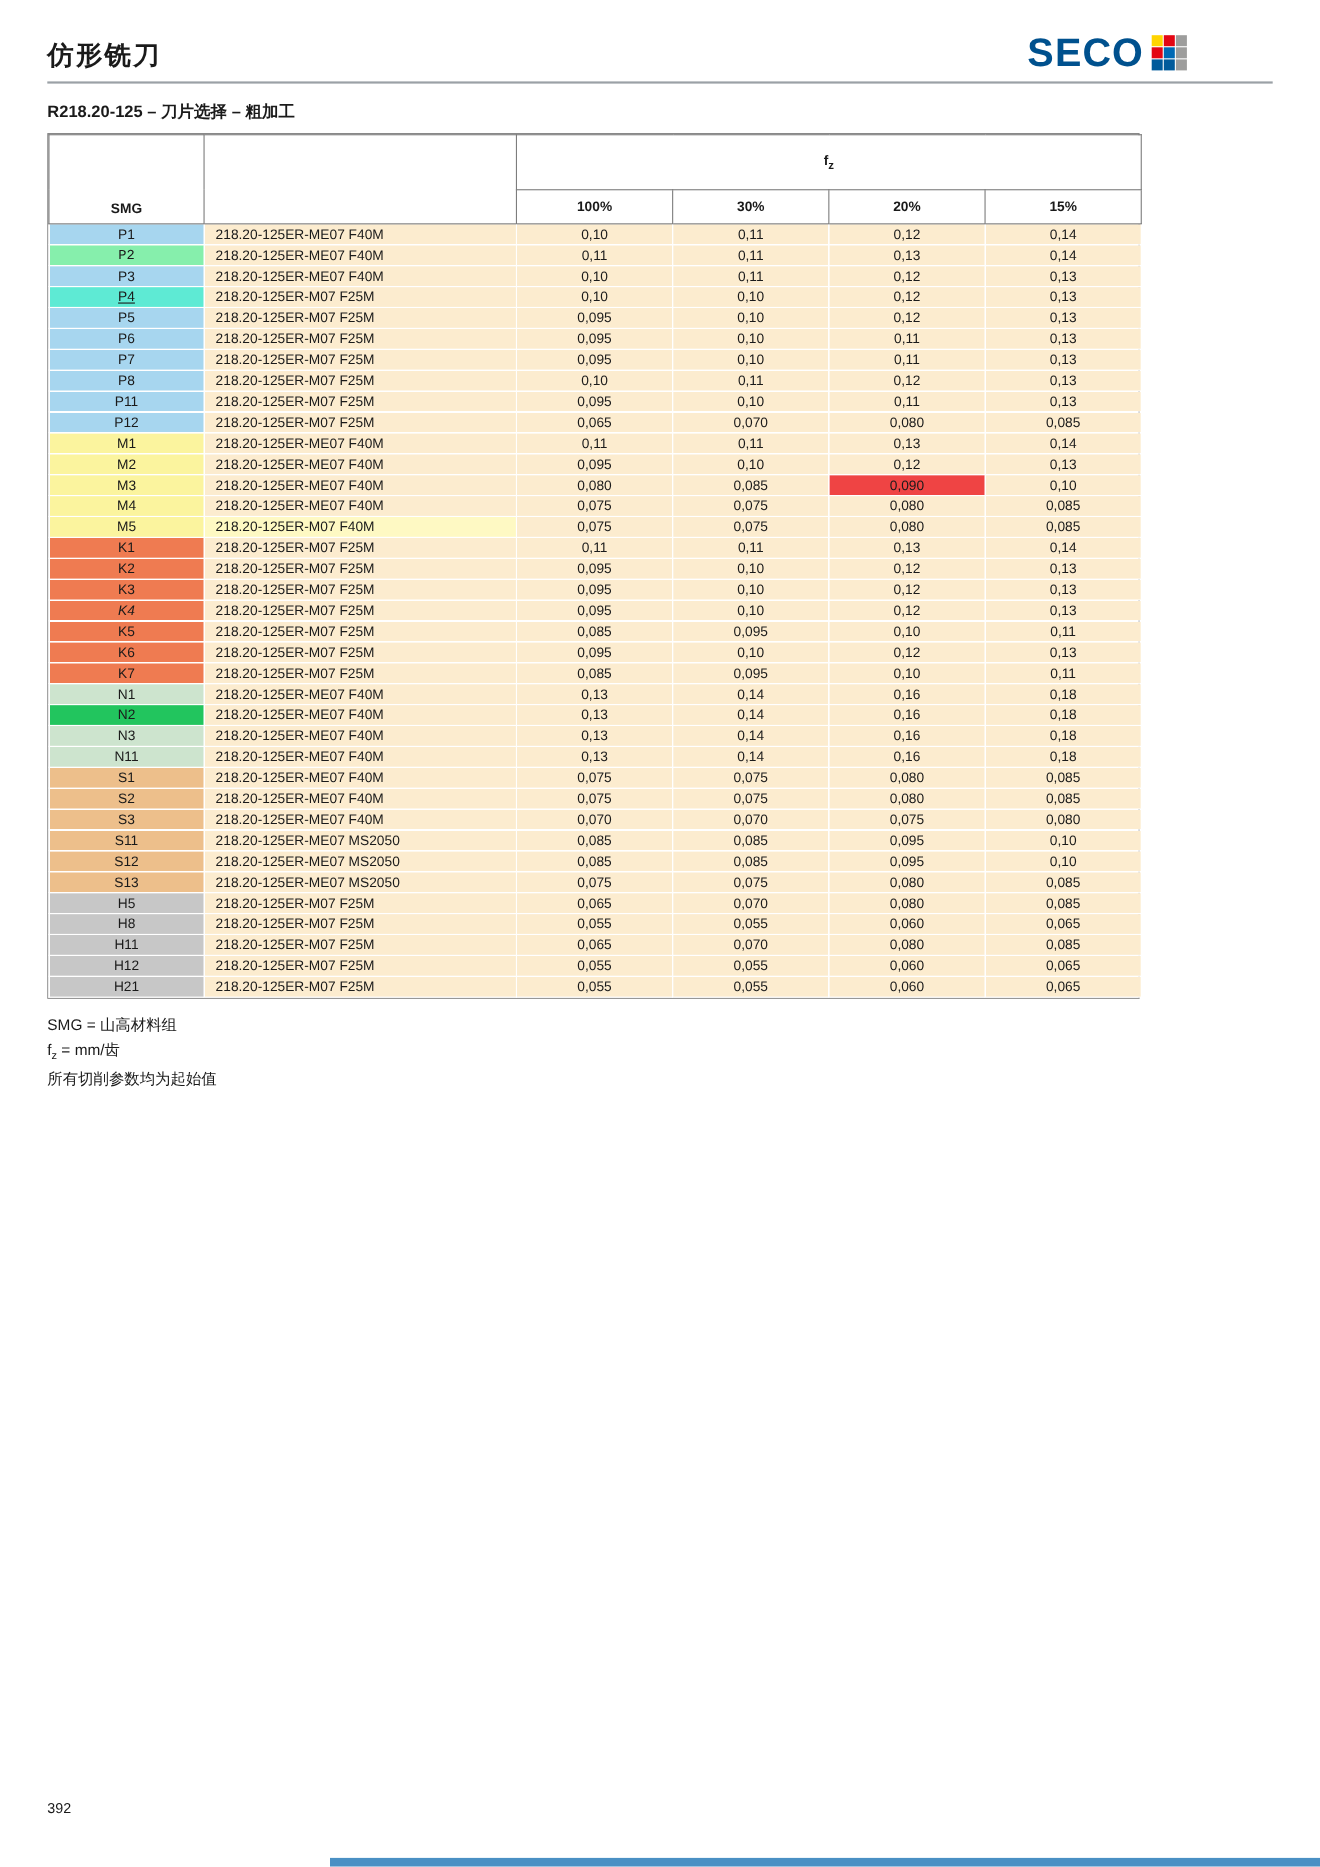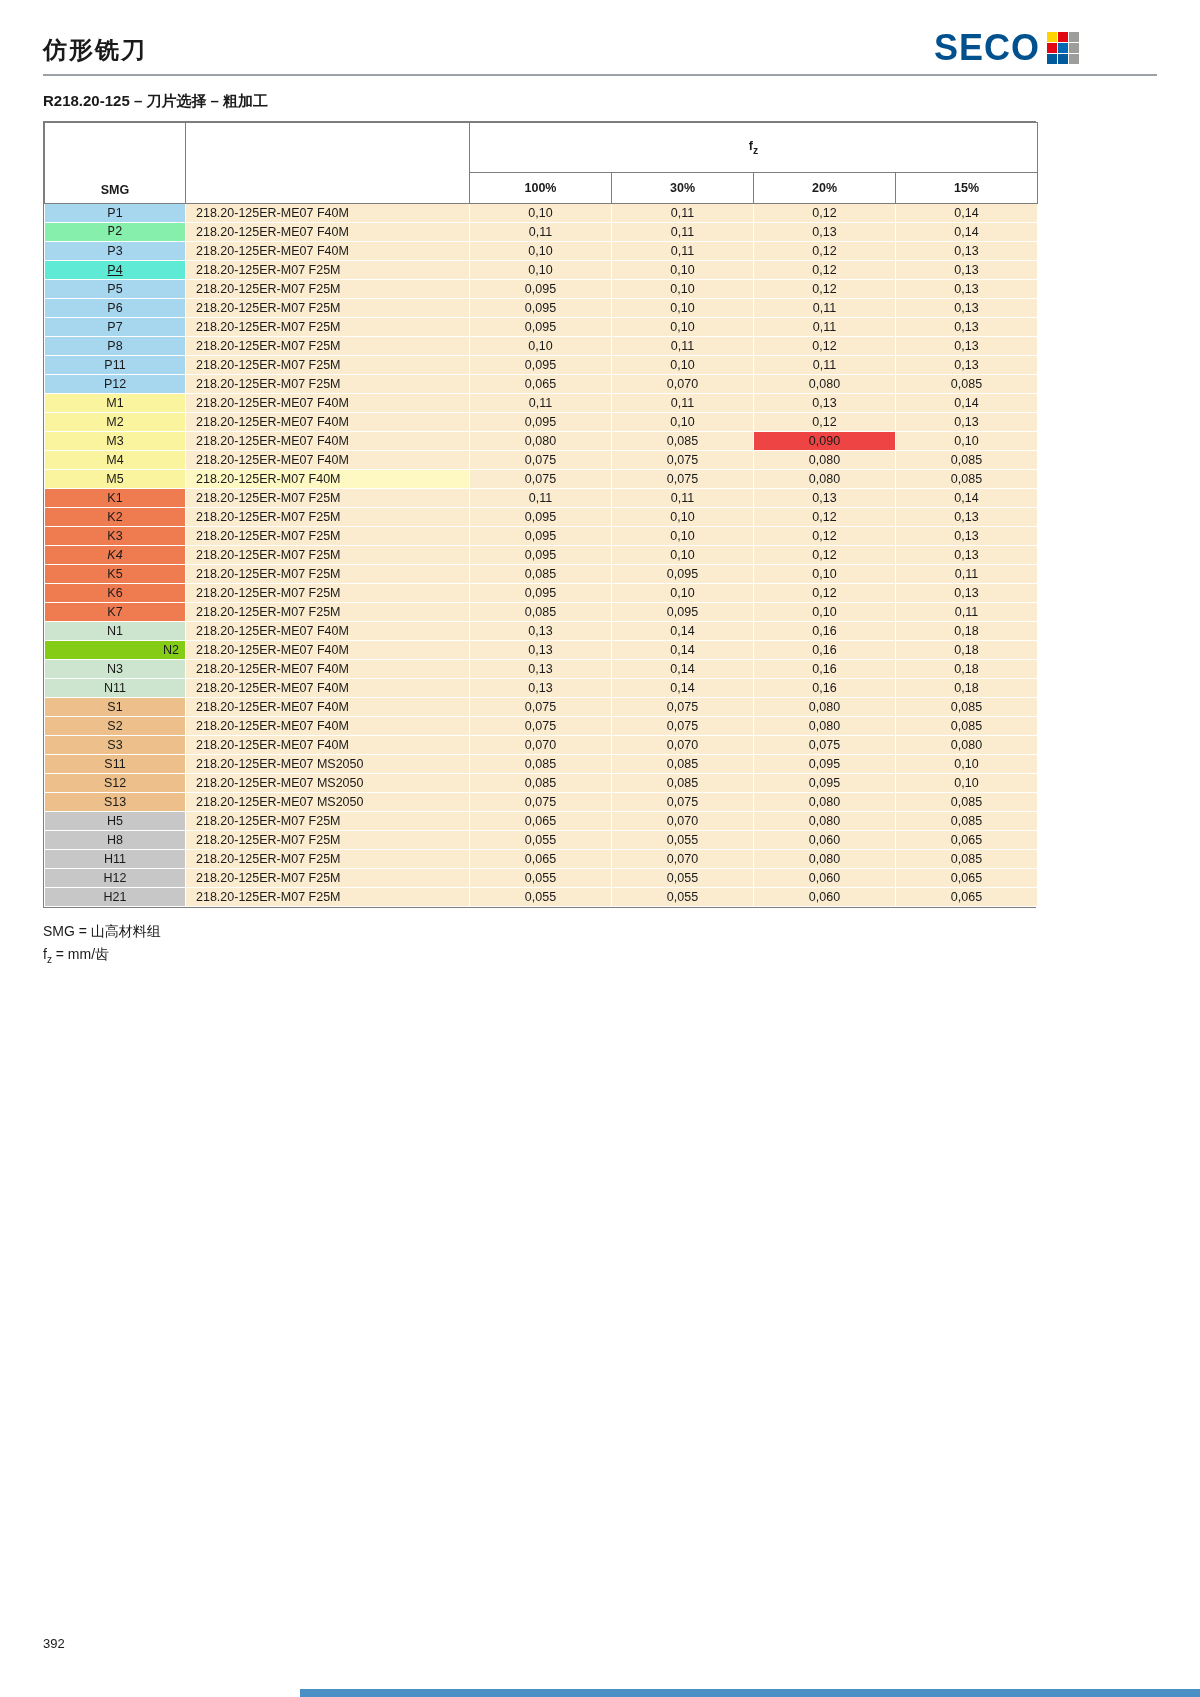--- a/index.html
+++ b/index.html
@@ -265,21 +265,21 @@
           </tr>
           <tr>
             <td class="smg" style="background: rgb(205, 228, 206);">N1</td>
             <td class="insert" style="background: rgb(252, 236, 207);">218.20-125ER-ME07 F40M</td>
             <td class="val" style="background: rgb(252, 236, 207);">0,13</td>
             <td class="val" style="background: rgb(252, 236, 207);">0,14</td>
             <td class="val" style="background: rgb(252, 236, 207);">0,16</td>
             <td class="val" style="background: rgb(252, 236, 207);">0,18</td>
           </tr>
           <tr>
-            <td class="smg" style="background: #84cc16; text-align: right;">N2</td>
+            <td class="smg" style="background: #22c55e;">N2</td>
             <td class="insert" style="background: rgb(252, 236, 207);">218.20-125ER-ME07 F40M</td>
             <td class="val" style="background: rgb(252, 236, 207);">0,13</td>
             <td class="val" style="background: rgb(252, 236, 207);">0,14</td>
             <td class="val" style="background: rgb(252, 236, 207);">0,16</td>
             <td class="val" style="background: rgb(252, 236, 207);">0,18</td>
           </tr>
           <tr>
             <td class="smg" style="background: rgb(205, 228, 206);">N3</td>
             <td class="insert" style="background: rgb(252, 236, 207);">218.20-125ER-ME07 F40M</td>
             <td class="val" style="background: rgb(252, 236, 207);">0,13</td>
@@ -383,18 +383,19 @@
             <td class="val" style="background: rgb(252, 236, 207);">0,060</td>
             <td class="val" style="background: rgb(252, 236, 207);">0,065</td>
           </tr>
         </tbody>
     </table>
   </div>
 
   <div class="footnotes">
       <div><span>SMG</span><span> = 山高材料组</span></div>
       <div><span>f</span><sub>z</sub><span> = mm/齿</span></div>
+      <div><span>所有切削参数均为起始值</span></div>
     </div>
 
 </div>
 
 <div class="page-number">392</div>
 <div class="bottom-bar" style="background: rgb(74, 144, 196);"></div>
 
 </body></html>

